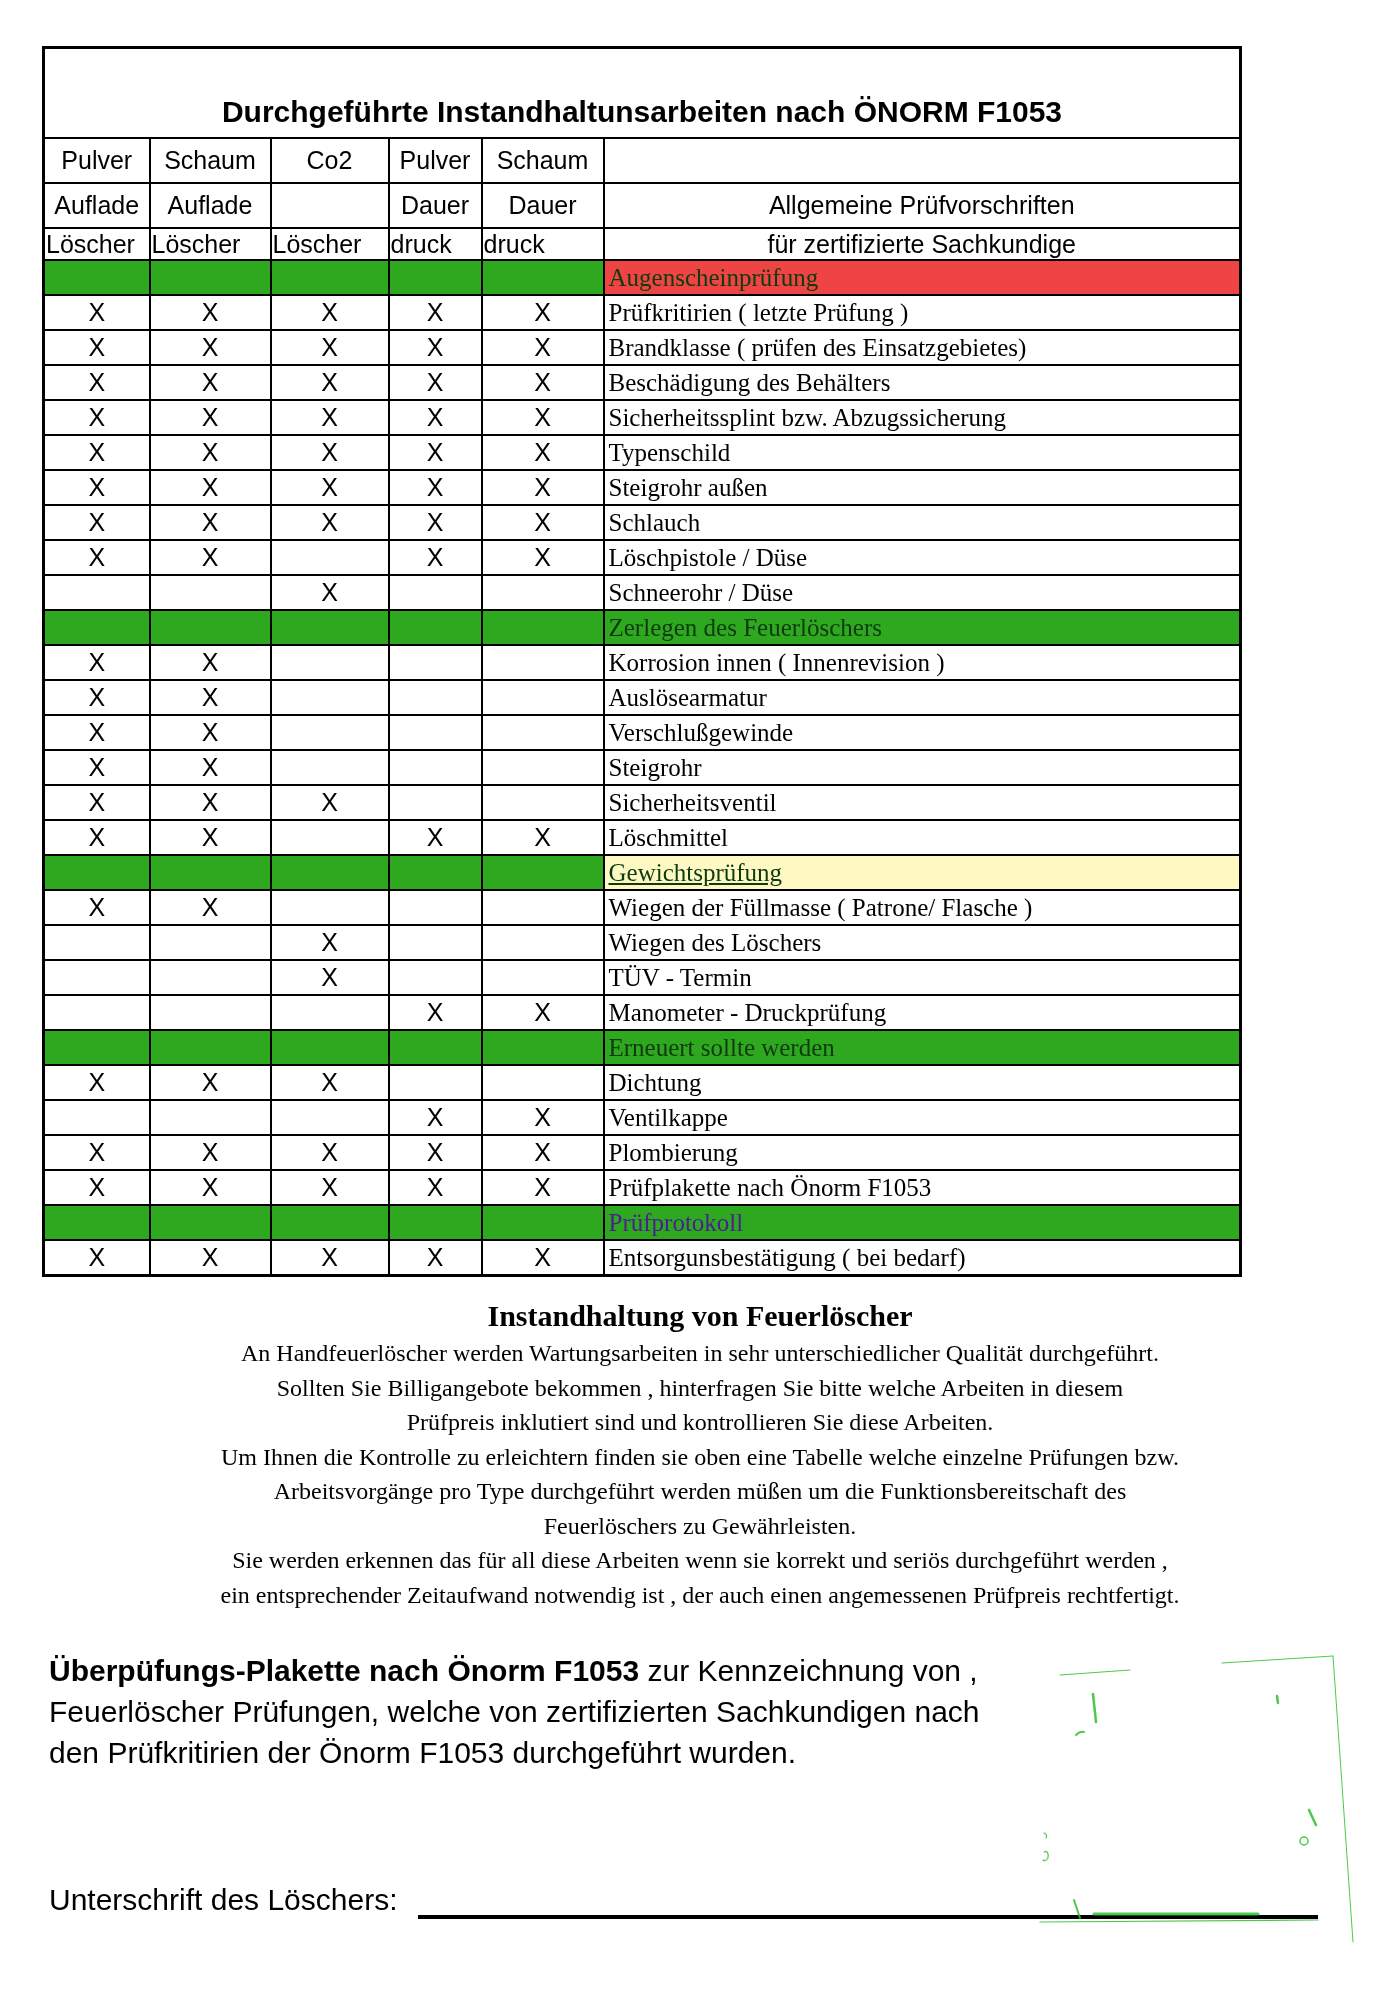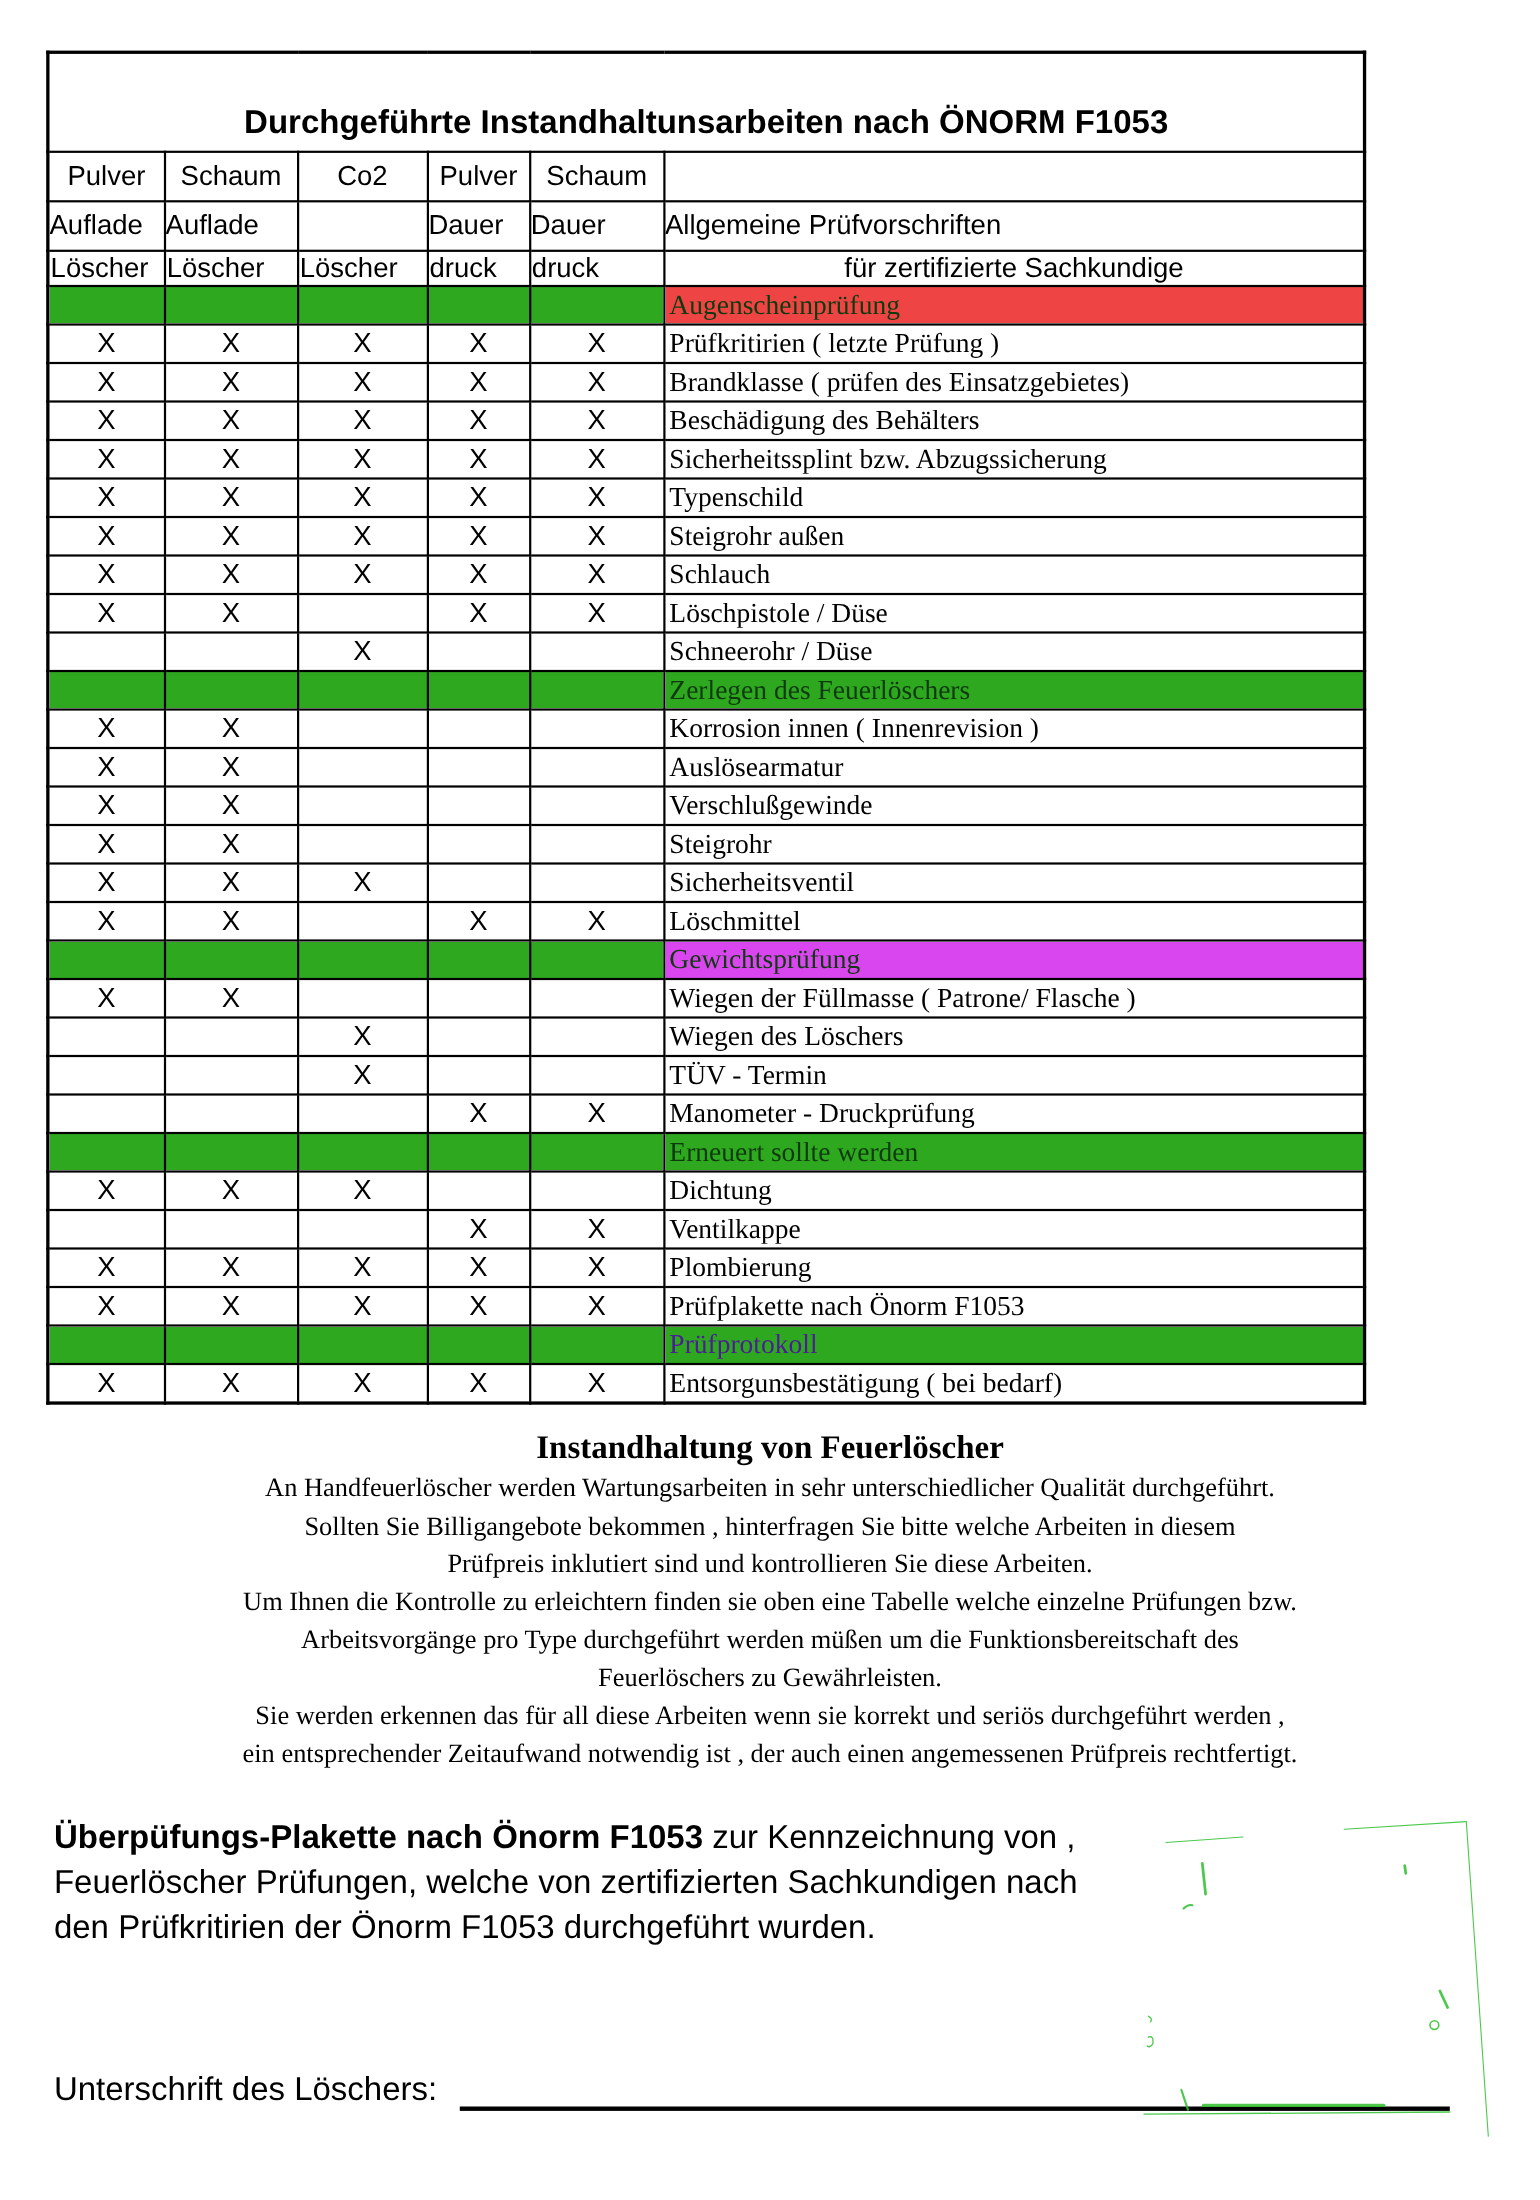--- a/index.html
+++ b/index.html
@@ -22,21 +22,21 @@
       height: 80px;
       text-align: center;
       vertical-align: bottom;
       font-family: "Liberation Sans", sans-serif;
       font-weight: bold;
       font-size: 30px;
       padding-bottom: 8px !important;
     }
     .hdr td { font-family: "Liberation Sans", sans-serif; font-size: 25px; }
     .hdr1 td { height: 43px; text-align: center; }
-    .hdr2 td { height: 43px; text-align: left; }
+    .hdr2 td { height: 43px; text-align: center; }
     .hdr3 td { height: 30px; }
     .hdr3 td.type { text-align: left; padding-left: 1px !important; }
     .hdr3 td.desc { text-align: center; }
 
     .row td { height: 33px; }
     .row td.mark {
       text-align: center;
       font-family: "Liberation Sans", sans-serif;
       font-size: 25px;
     }
@@ -250,21 +250,21 @@
         <td class="mark">X</td>
         <td class="mark">X</td>
         <td class="desc">Löschmittel</td>
       </tr>
       <tr class="row section">
         <td class="mark" style="background: rgb(46, 169, 31);"></td>
         <td class="mark" style="background: rgb(46, 169, 31);"></td>
         <td class="mark" style="background: rgb(46, 169, 31);"></td>
         <td class="mark" style="background: rgb(46, 169, 31);"></td>
         <td class="mark" style="background: rgb(46, 169, 31);"></td>
-        <td class="desc" style="background: #d946ef; color: rgb(15, 58, 15);">Gewichtsprüfung</td>
+        <td class="desc" style="background: #fef9c3; color: rgb(15, 58, 15); text-decoration: underline;">Gewichtsprüfung</td>
       </tr>
       <tr class="row">
         <td class="mark">X</td>
         <td class="mark">X</td>
         <td class="mark"></td>
         <td class="mark"></td>
         <td class="mark"></td>
         <td class="desc">Wiegen der Füllmasse ( Patrone/ Flasche )</td>
       </tr>
       <tr class="row">

